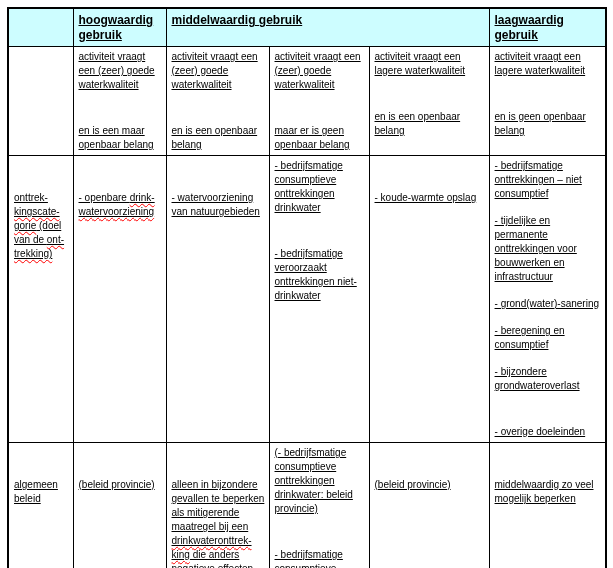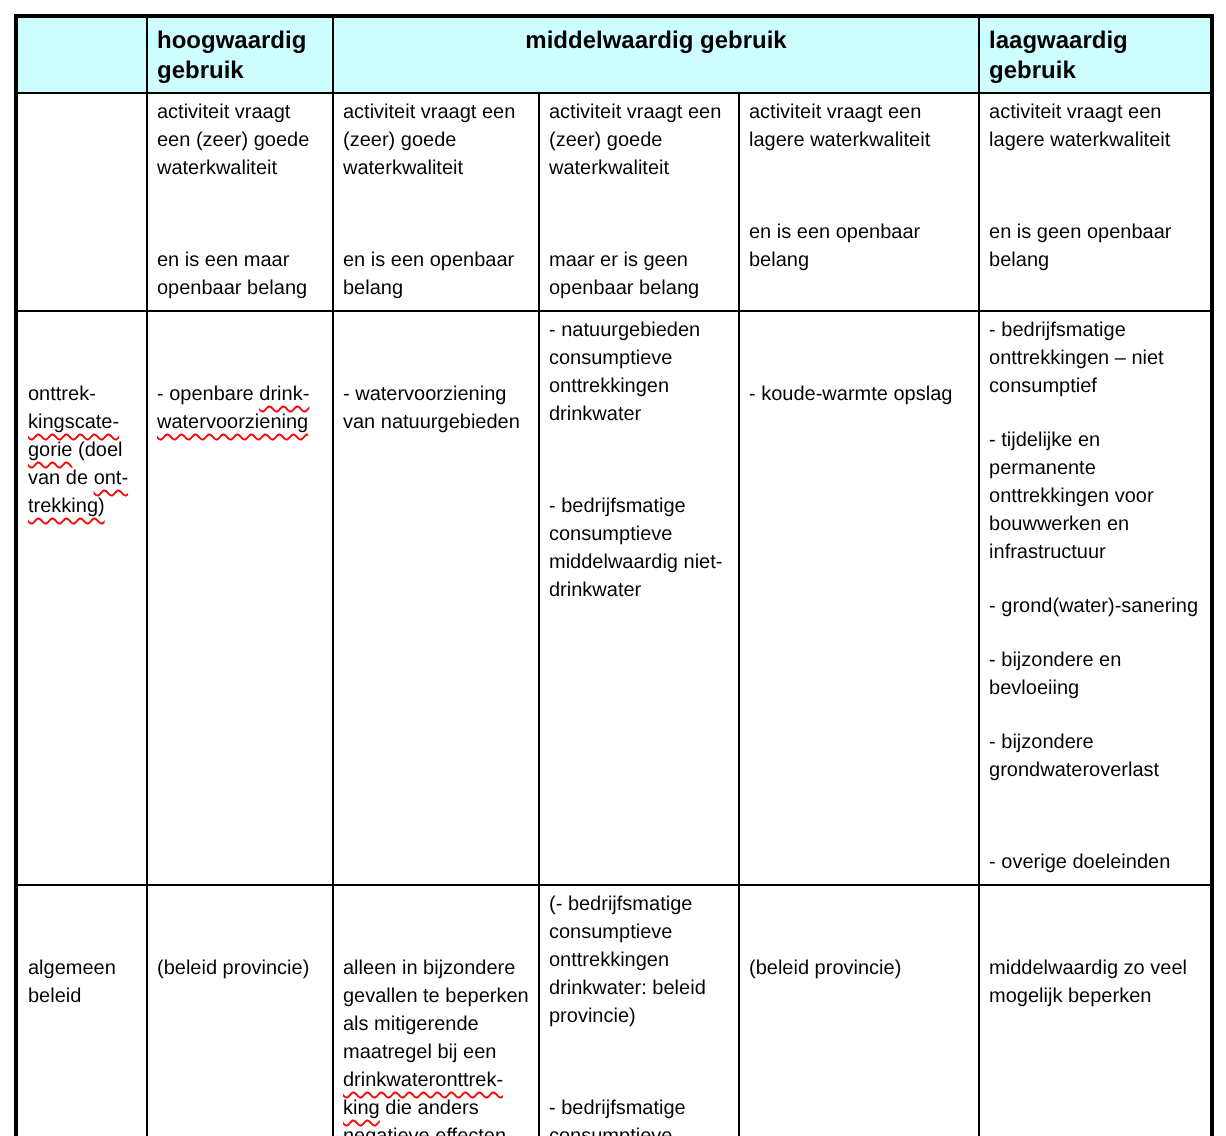--- a/index.html
+++ b/index.html
@@ -21,30 +21,31 @@
     width: 598px;
   }
   table.policy th, table.policy td {
     border: 1px solid #000000;
     vertical-align: top;
     padding: 3px 4px 3px 5px;
     font-size: 10px;
     line-height: 14px;
     text-align: left;
     overflow: hidden;
+    text-decoration: underline;
   }
   table.policy { border: 2px solid #000000; }
   table.policy th {
     background: #cdfdff;
     font-weight: bold;
     font-size: 12px;
     line-height: 15px;
     padding-top: 4px;
   }
-  table.policy th.center { text-align: center; }
+  table.policy th.center { text-align: left; }
   table.policy td p { margin: 0 0 13px 0; }
   table.policy td p:last-child { margin-bottom: 0; margin-top: 32px; }
   .err {
     text-decoration: underline;
     text-decoration-style: wavy;
     text-decoration-color: #ff0000;
     text-decoration-thickness: 1px;
     text-underline-offset: 2px;
   }
 </style>
@@ -97,31 +98,31 @@
           <td>
             <p><span>onttrek-</span><span class="err">kingscate-gorie</span><span> (doel van de </span><span class="err">ont-trekking)</span></p>
           </td>
           <td>
             <p><span>- openbare </span><span class="err">drink-watervoorziening</span></p>
           </td>
           <td>
             <p><span>- watervoorziening van natuurgebieden</span></p>
           </td>
           <td>
-            <p><span>- natuurgebieden consumptieve onttrekkingen drinkwater</span></p>
-            <p><span>- bedrijfsmatige consumptieve middelwaardig niet-drinkwater</span></p>
+            <p><span>- bedrijfsmatige consumptieve onttrekkingen drinkwater</span></p>
+            <p><span>- bedrijfsmatige veroorzaakt onttrekkingen niet-drinkwater</span></p>
           </td>
           <td>
             <p><span>- koude-warmte opslag</span></p>
           </td>
           <td>
             <p><span>- bedrijfsmatige onttrekkingen – niet consumptief</span></p>
             <p><span>- tijdelijke en permanente onttrekkingen voor bouwwerken en infrastructuur</span></p>
             <p><span>- grond(water)-sanering</span></p>
-            <p><span>- bijzondere en bevloeiing</span></p>
+            <p><span>- beregening en consumptief</span></p>
             <p><span>- bijzondere grondwateroverlast</span></p>
             <p><span>- overige doeleinden</span></p>
           </td>
         </tr>
         <tr style="height: 196px;">
           <td>
             <p><span>algemeen beleid</span></p>
           </td>
           <td>
             <p><span>(beleid provincie)</span></p>

